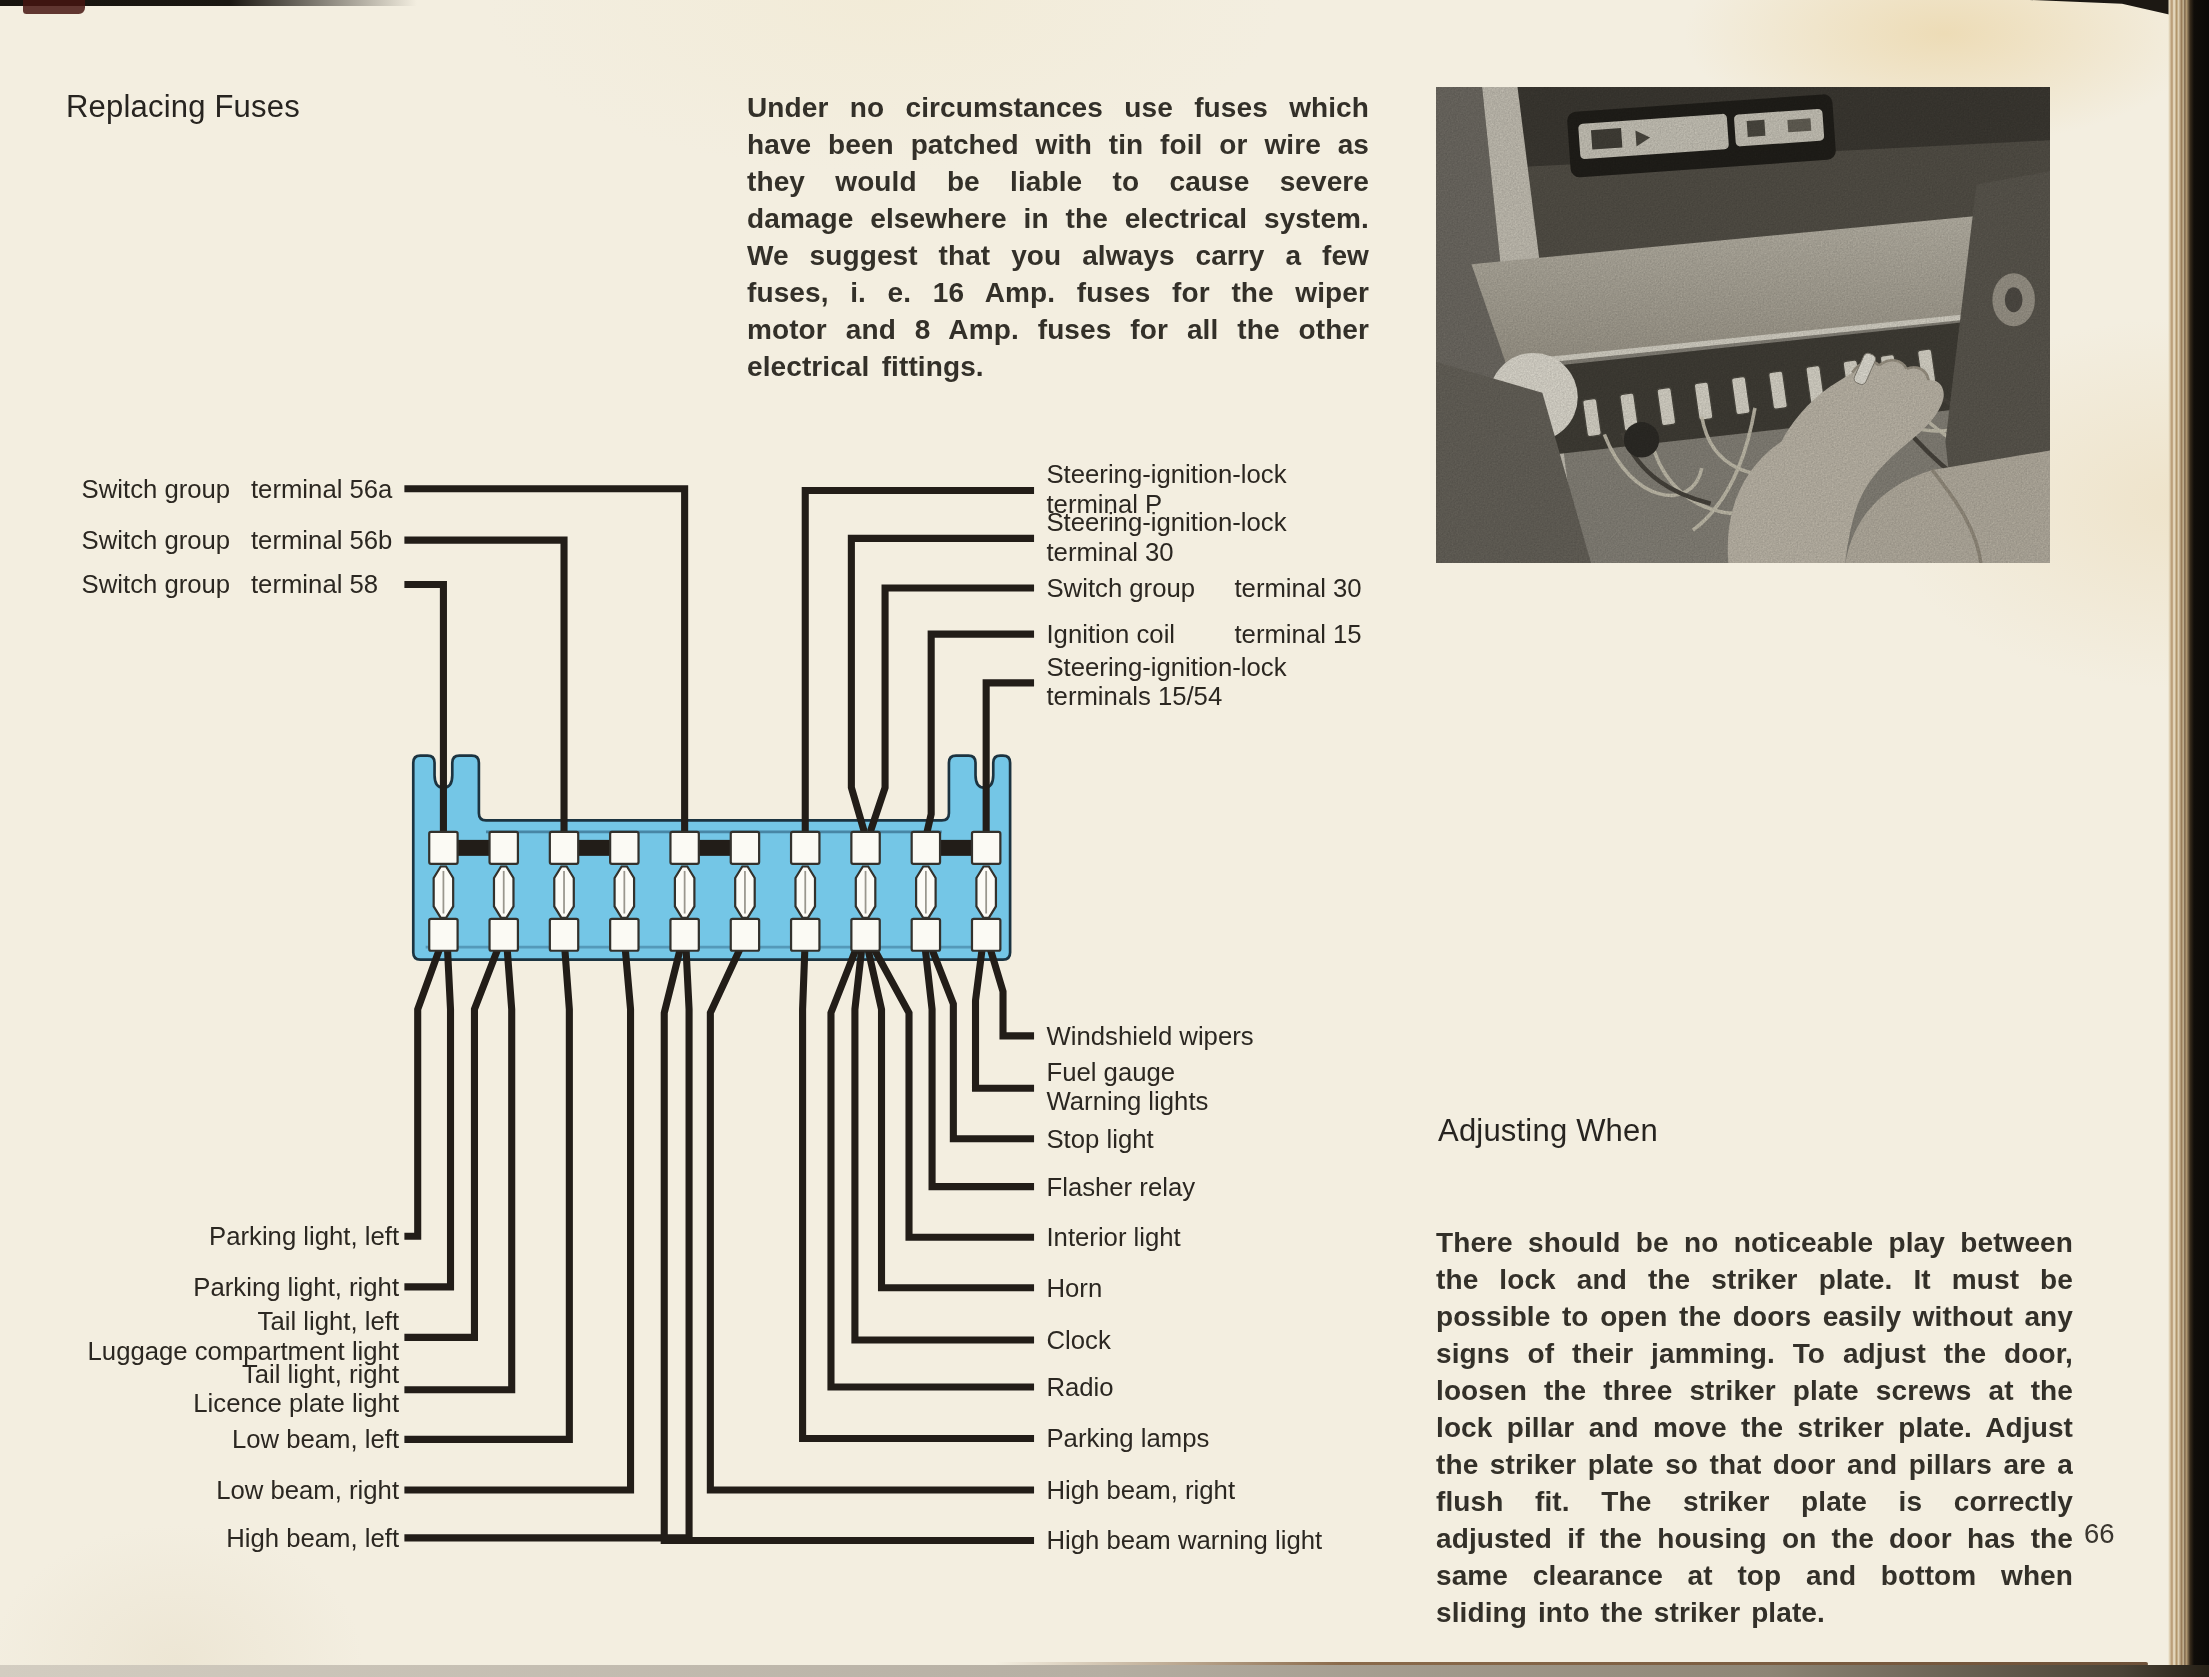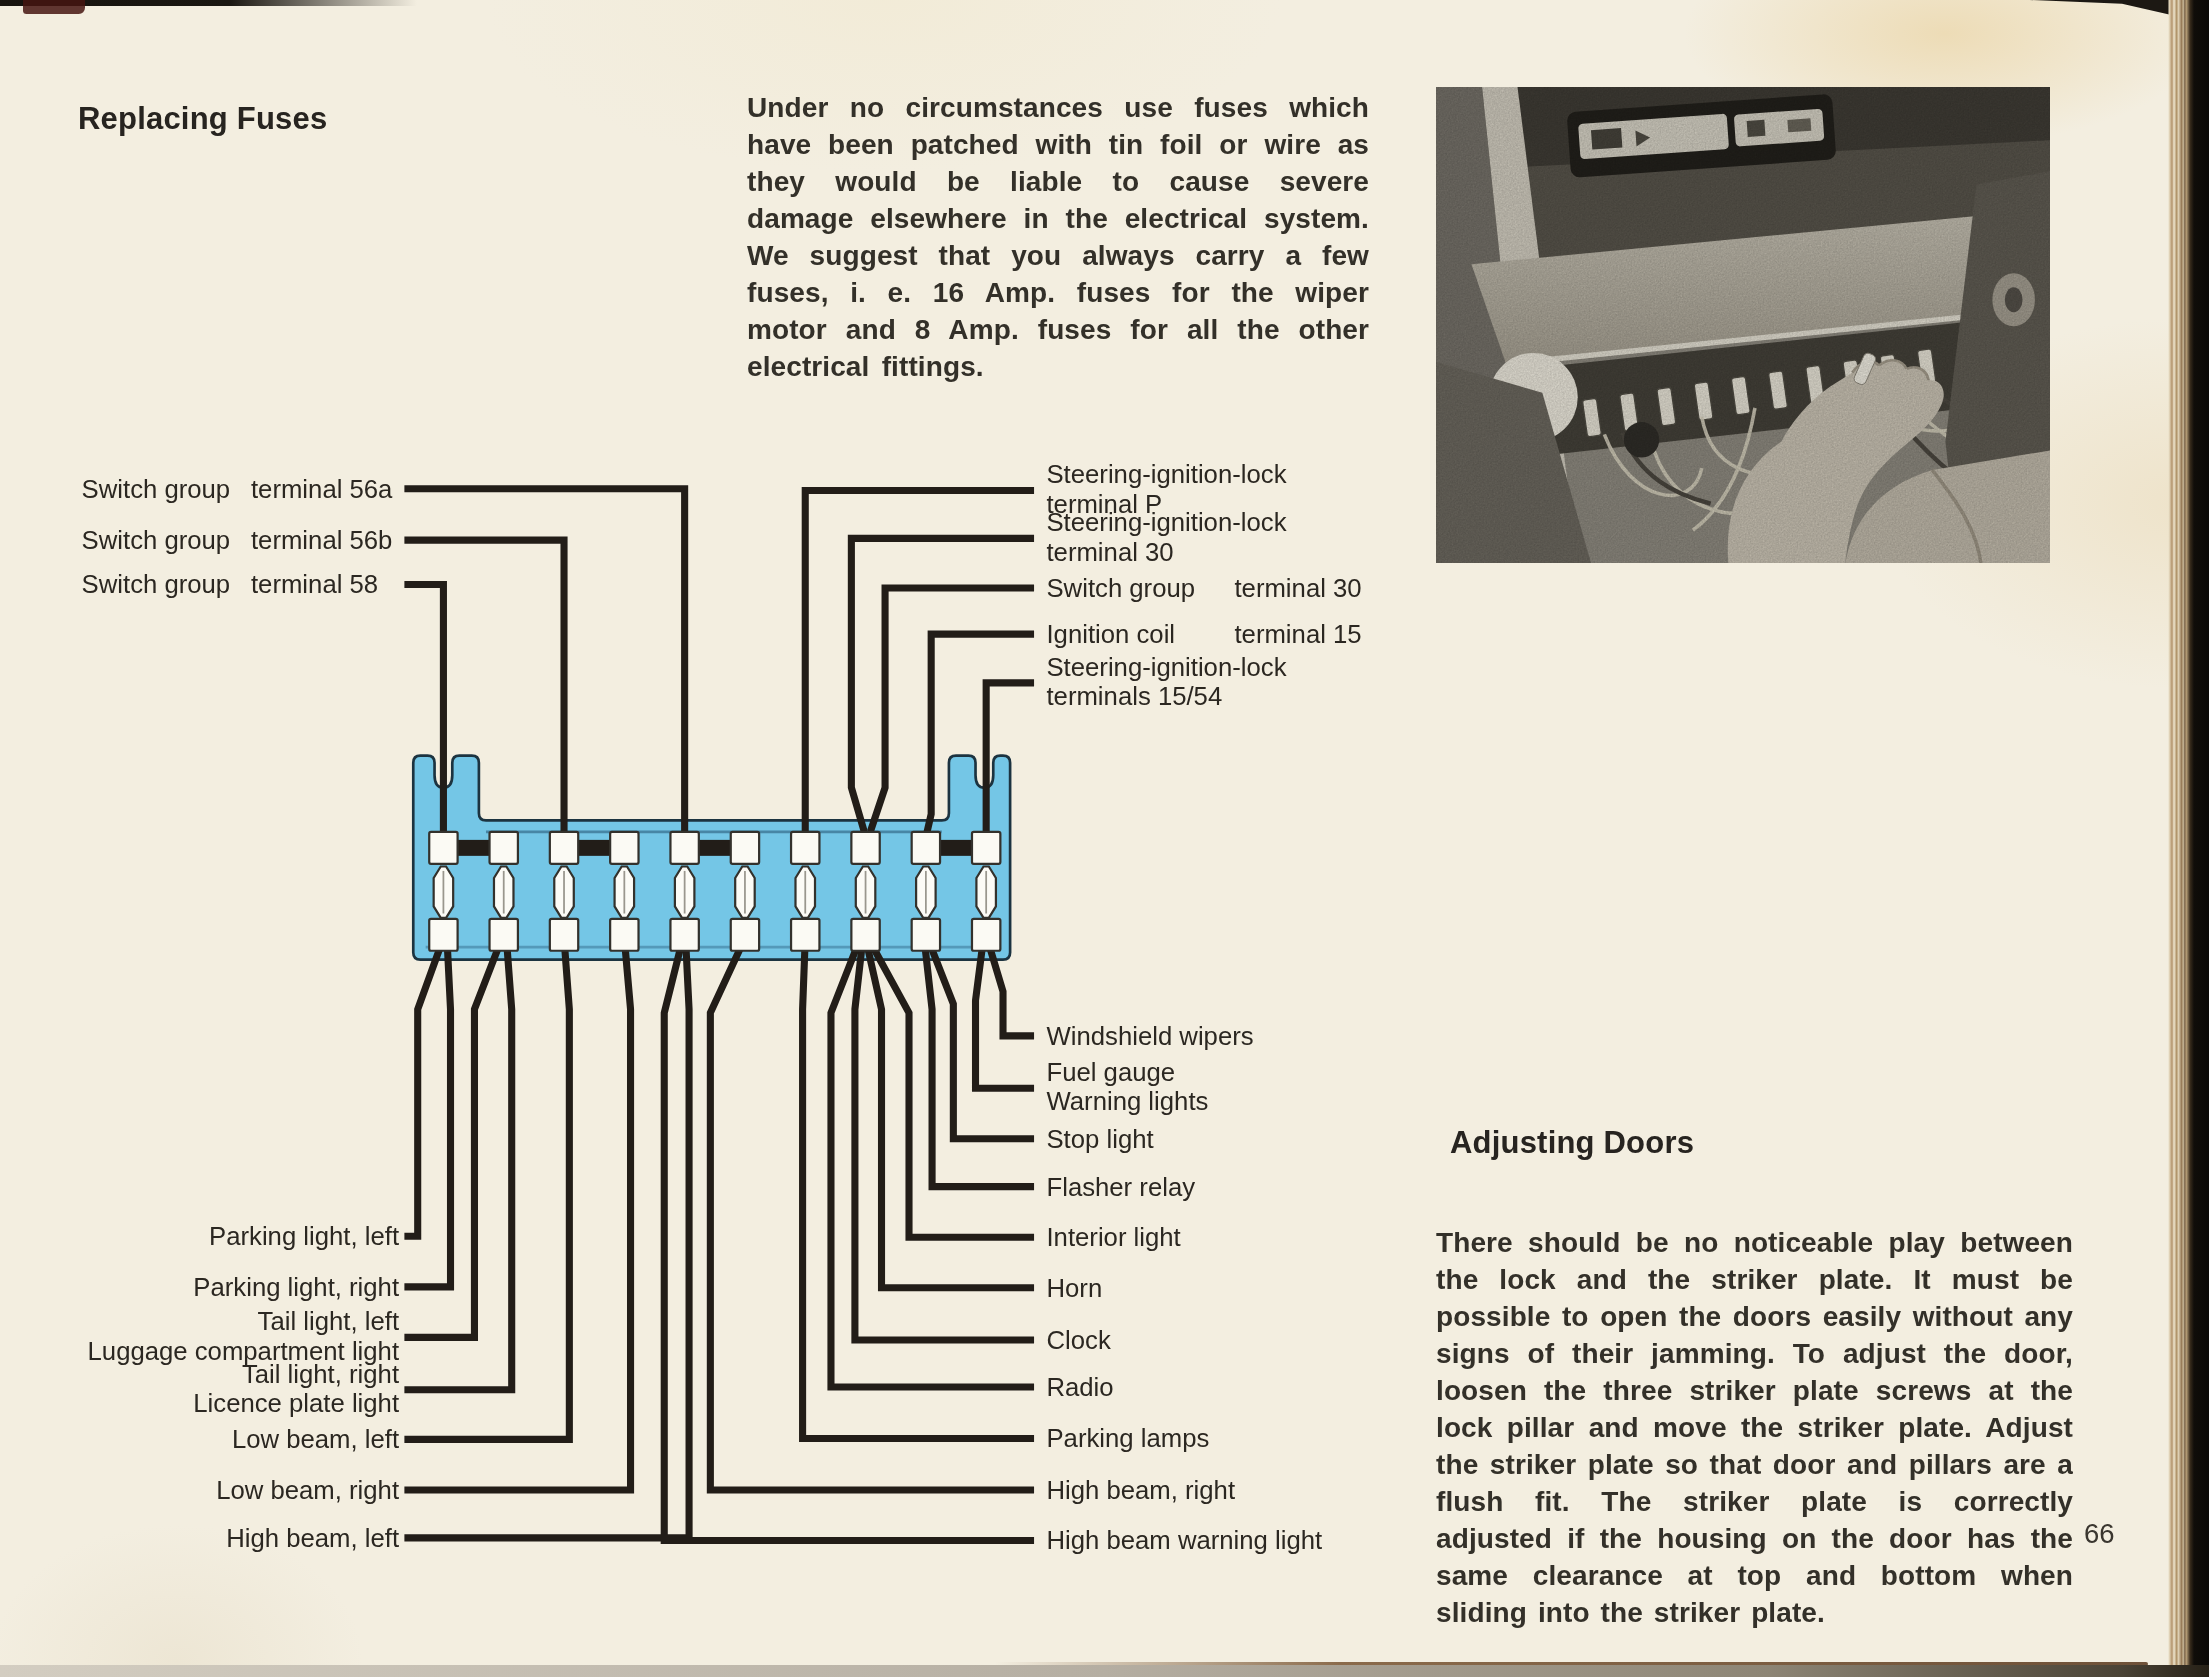--- a/index.html
+++ b/index.html
@@ -25,21 +25,21 @@
   .right-edge{position:absolute;right:0;top:0;width:85px;height:100%;
     background:linear-gradient(to right,
       rgba(0,0,0,0) 0px, rgba(0,0,0,0) 43px,
       #e9dfc6 44px, #b2926a 47px, #efe6cf 49px, #a58557 52px,
       #e8dcc2 53px, #8d6f4a 57px, #d9c9a8 58px, #6b553c 60px,
       #c2a87f 61px, #3a2d1d 65px, #100d09 69px, #0a0806 85px);}
   .bottom-strip{position:absolute;left:0;bottom:0;height:13.3px;width:100%;
     background:linear-gradient(to right,#d3cdc1,#b5aea2 50%,#8d8575 80%,#4a4336 96%,#262016);}
   .bottom-line{position:absolute;right:62px;bottom:12.4px;width:1153px;height:3.5px;border-radius:2.7px;
     background:linear-gradient(to right, rgba(138,106,74,0), #8a6a4a 30%, #6e5138);}
-  h1,h2{margin:14px;font-size:31px;font-weight:700;color:#272420;letter-spacing:0.2px;}
+  h1,h2{margin:2px;font-size:31px;font-weight:400;color:#272420;letter-spacing:0.2px;}
   .h-replacing{position:absolute;left:64px;top:87px;}
   .h-doors{position:absolute;left:1436px;top:1111px;}
   p{margin:0;font-size:28px;line-height:37px;text-align:justify;color:#333029;
     word-spacing:3.1px;letter-spacing:0.1px;font-weight:bold;}
   .p1{position:absolute;left:64px;top:156px;width:618px;}
   .p2{position:absolute;left:747px;top:89px;width:622px;word-spacing:4.4px;}
   .p3{position:absolute;left:1436px;top:1224px;width:637px;}
   .pageno{position:absolute;left:2084px;top:1518px;font-size:27.5px;color:#3a362f;}
   .photo{position:absolute;left:1436px;top:87px;width:614px;height:476px;}
   .photo svg{width:100%;height:100%;display:block;}
@@ -55,21 +55,21 @@
   <div class="top-sliver"></div>
   <div class="red-mark"></div>
   <div class="corner-tr"></div>
   <div class="right-edge"></div>
   <div class="bottom-line"></div>
   <div class="bottom-strip"></div>
 
   <h1 class="h-replacing">Replacing Fuses</h1>
   <p class="p2">Under no circumstances use fuses which have been patched with tin foil or wire as they would be liable to cause severe damage elsewhere in the electrical system. We suggest that you always carry a few fuses, i. e. 16 Amp. fuses for the wiper motor and 8 Amp. fuses for all the other electrical fittings.</p>
 
-  <h2 class="h-doors">Adjusting Doors</h2>
+  <h2 class="h-doors">Adjusting When</h2>
   <p class="p3">There should be no noticeable play between the lock and the striker plate. It must be possible to open the doors easily without any signs of their jamming. To adjust the door, loosen the three striker plate screws at the lock pillar and move the striker plate. Adjust the striker plate so that door and pillars are a flush fit. The striker plate is correctly adjusted if the housing on the door has the same clearance at top and bottom when sliding into the striker plate.</p>
 
   <div class="pageno">66</div>
 
   <div class="photo">
     <svg viewBox="0 0 693 537" preserveAspectRatio="none">
       <defs>
         <linearGradient id="dashg" x1="0" y1="0" x2="0" y2="1">
           <stop offset="0" stop-color="#c6c1b3"></stop>
             <stop offset="1" stop-color="#a7a193"></stop>

